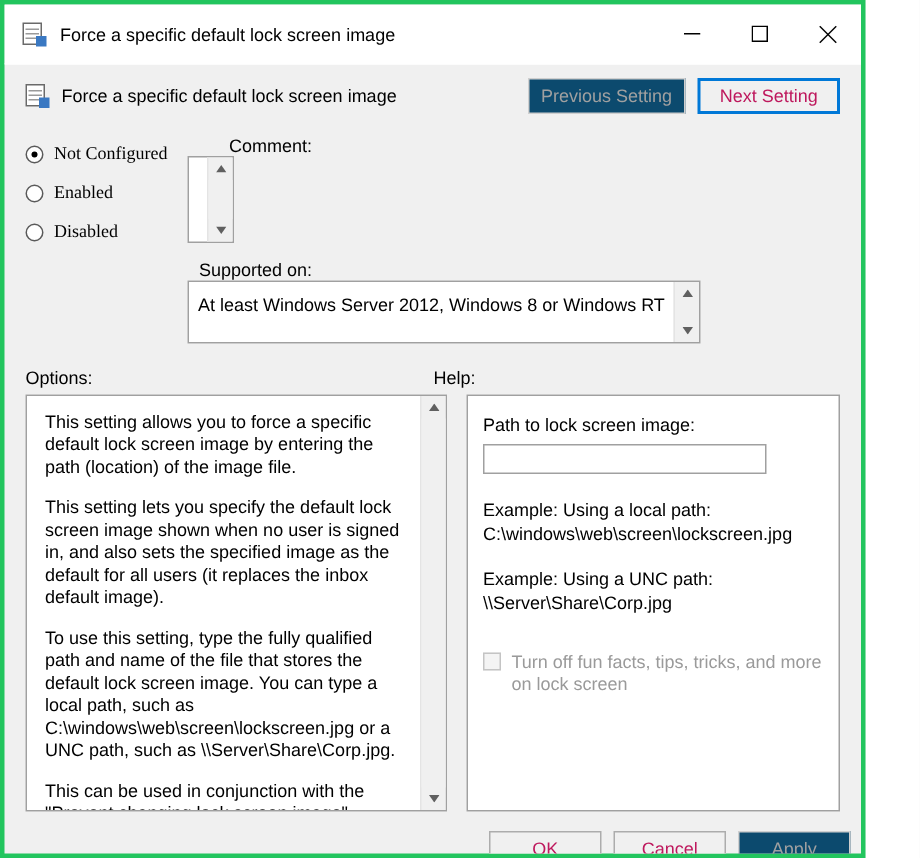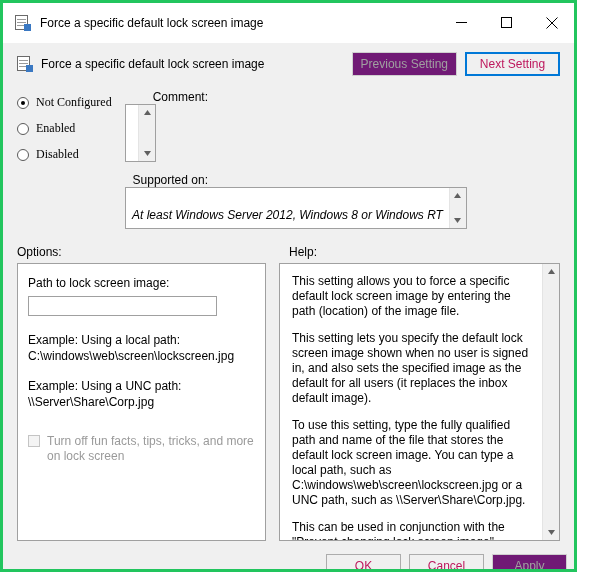--- a/index.html
+++ b/index.html
@@ -136,21 +136,21 @@
     color: #be185d;
     height: 24px;
     min-width: 95px;
     padding: 0 8px;
     box-sizing: border-box;
     cursor: default;
   }
   .btn.disabled {
     color: #a0a0a0;
     border-color: #cfcfcf;
-    background: #701a75;
+    background: #0c4a6e;
   }
   .btn.primary {
     border: 2px solid #0078d7;
     background: #f0f0f0;
   }
   .nav-btns { display: flex; gap: 8px; flex: 0 0 auto; }
 
   
   .top-pane {
     display: flex;
@@ -205,25 +205,24 @@
   .textbox {
     flex: 1 1 auto;
     border: 1px solid #a0a0a0;
     background: #ffffff;
     box-sizing: border-box;
     position: relative;
     display: flex;
   }
   .textbox .content {
     flex: 1 1 auto;
-    padding: 20px 6px;
+    padding: 8px 6px;
     font-size: 12px;
     line-height: 15px;
     overflow: hidden;
-    font-style: italic;
   }
   .scrollbar {
     width: 16px;
     flex: 0 0 auto;
     background: #f0f0f0;
     border-left: 1px solid #e4e4e4;
     display: flex;
     flex-direction: column;
     justify-content: space-between;
     align-items: center;
@@ -415,37 +414,20 @@
       </div>
     </div>
   </div>
 
   <div class="col-labels">
     <div class="opt">Options:</div>
     <div class="hlp">Help:</div>
   </div>
 
   <div class="panes">
-    <div class="pane options">
-      <div class="opt-label">Path to lock screen image:</div>
-      <input class="opt-input" type="text" value="" style="">
-      <div class="opt-text">
-        <div>Example: Using a local path:</div>
-        <div>C:\windows\web\screen\lockscreen.jpg</div>
-      </div>
-      <div class="opt-text">
-        <div>Example: Using a UNC path:</div>
-        <div>\\Server\Share\Corp.jpg</div>
-      </div>
-      <div class="checkbox-row">
-        <span class="checkbox"></span>
-        <span class="checkbox-label">Turn off fun facts, tips, tricks, and more on lock screen</span>
-      </div>
-    </div>
-
     <div class="pane help">
       <div class="content">
         <p>This setting allows you to force a specific default lock screen image by entering the path (location) of the image file.</p>
         <p>This setting lets you specify the default lock screen image shown when no user is signed in, and also sets the specified image as the default for all users (it replaces the inbox default image).</p>
         <p>To use this setting, type the fully qualified path and name of the file that stores the default lock screen image. You can type a local path, such as C:\windows\web\screen\lockscreen.jpg or a UNC path, such as \\Server\Share\Corp.jpg.</p>
         <p>This can be used in conjunction with the "Prevent changing lock screen image" setting to always force the specified lock screen image to be shown.</p>
 
       </div>
       <div class="scrollbar">
         <div class="sb-arrow">
@@ -454,20 +436,37 @@
             </svg>
         </div>
         <div class="sb-track"></div>
         <div class="sb-arrow">
           <svg width="7" height="5" viewBox="0 0 7 5">
               <polygon points="0,0 7,0 3.5,5" fill="#606060"></polygon>
             </svg>
         </div>
       </div>
     </div>
+
+    <div class="pane options">
+      <div class="opt-label">Path to lock screen image:</div>
+      <input class="opt-input" type="text" value="" style="">
+      <div class="opt-text">
+        <div>Example: Using a local path:</div>
+        <div>C:\windows\web\screen\lockscreen.jpg</div>
+      </div>
+      <div class="opt-text">
+        <div>Example: Using a UNC path:</div>
+        <div>\\Server\Share\Corp.jpg</div>
+      </div>
+      <div class="checkbox-row">
+        <span class="checkbox"></span>
+        <span class="checkbox-label">Turn off fun facts, tips, tricks, and more on lock screen</span>
+      </div>
+    </div>
   </div>
 
   <div class="footer">
     <button class="btn">OK</button>
     <button class="btn">Cancel</button>
     <button class="btn disabled">Apply</button>
   </div>
 
 </div>
 

